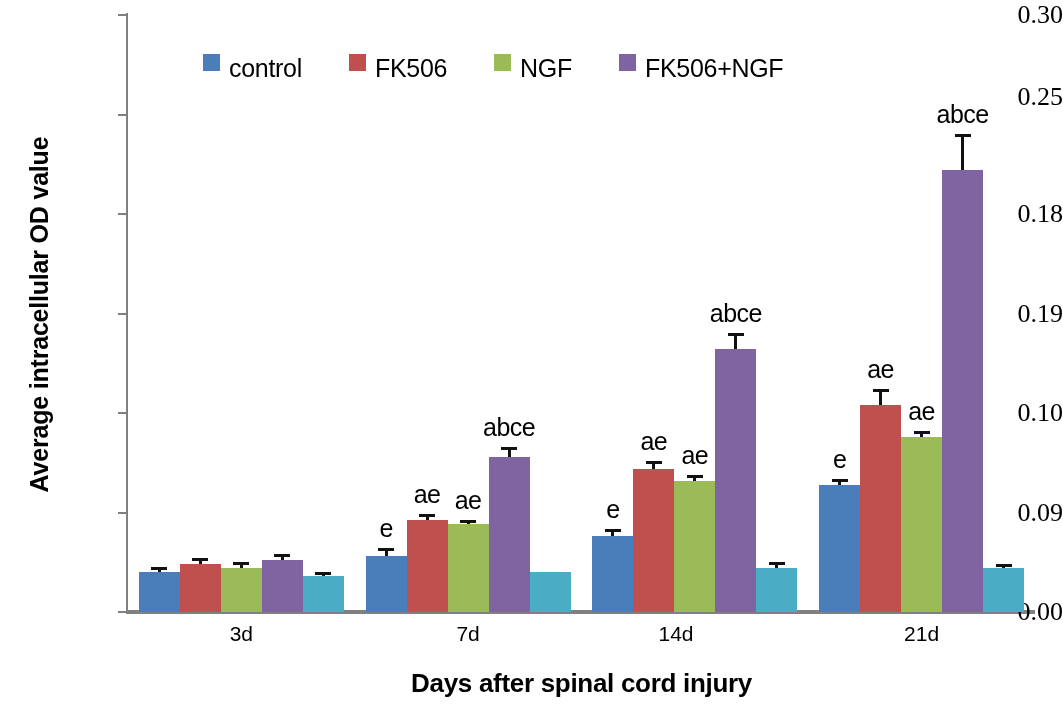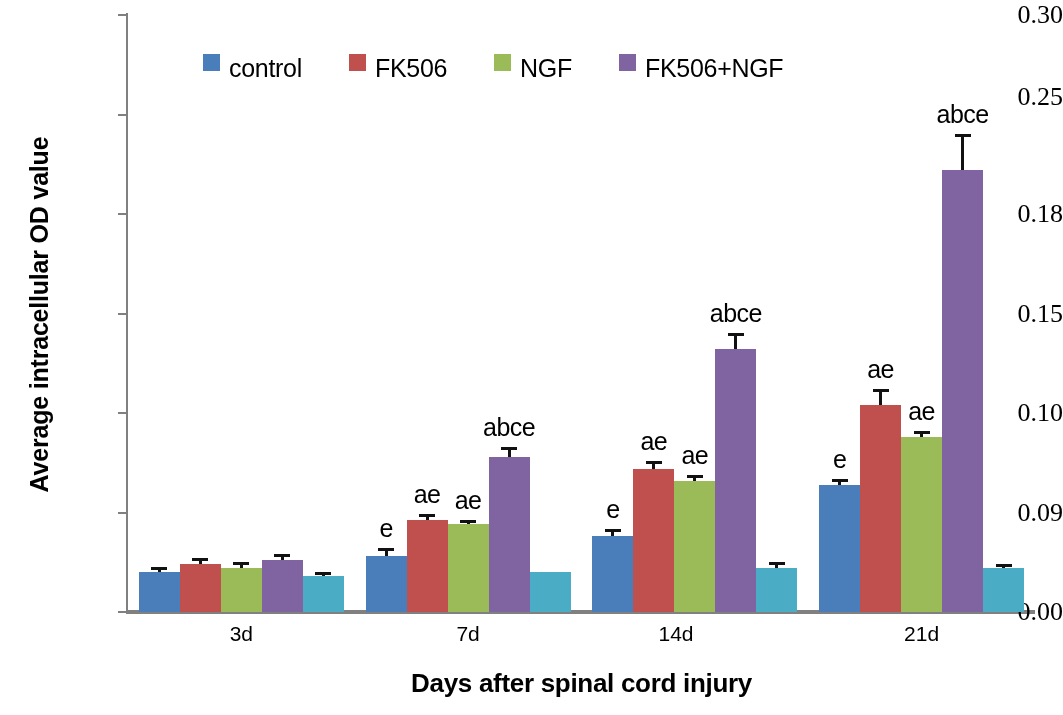--- a/index.html
+++ b/index.html
@@ -147,21 +147,21 @@
   <div id="yaxis-line"></div>
   <div id="xaxis-line"></div>
 
   <div id="ytick-layer">
       <div class="ytick-label" style="top: 612px;">0.00</div>
       <div class="ytick-mark" style="top: 612px;"></div>
       <div class="ytick-label" style="top: 512.5px;">0.09</div>
       <div class="ytick-mark" style="top: 512.5px;"></div>
       <div class="ytick-label" style="top: 413px;">0.10</div>
       <div class="ytick-mark" style="top: 413px;"></div>
-      <div class="ytick-label" style="top: 313.5px;">0.15</div>
+      <div class="ytick-label" style="top: 313.5px;">0.19</div>
       <div class="ytick-mark" style="top: 313.5px;"></div>
       <div class="ytick-label" style="top: 214px;">0.18</div>
       <div class="ytick-mark" style="top: 214px;"></div>
       <div class="ytick-label" style="top: 97px;">0.25</div>
       <div class="ytick-mark" style="top: 114.5px;"></div>
       <div class="ytick-label" style="top: 15px;">0.30</div>
       <div class="ytick-mark" style="top: 15px;"></div>
     </div>
   <div id="xtick-layer">
       <div class="xtick-label" style="left: 241.375px;">3d</div>

